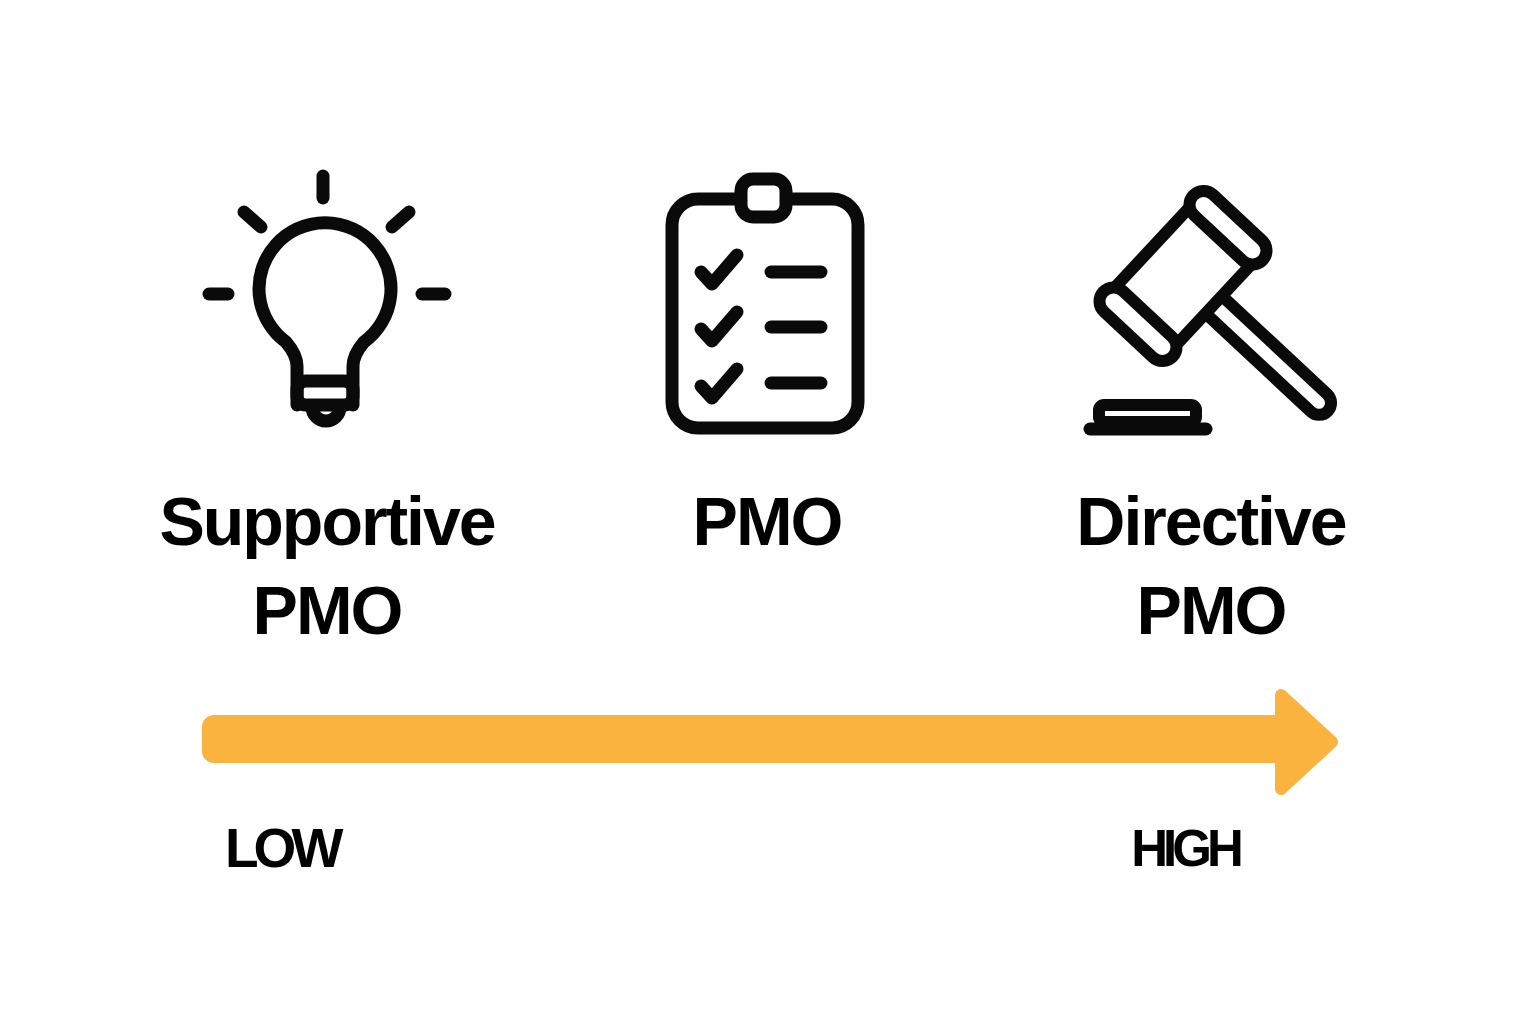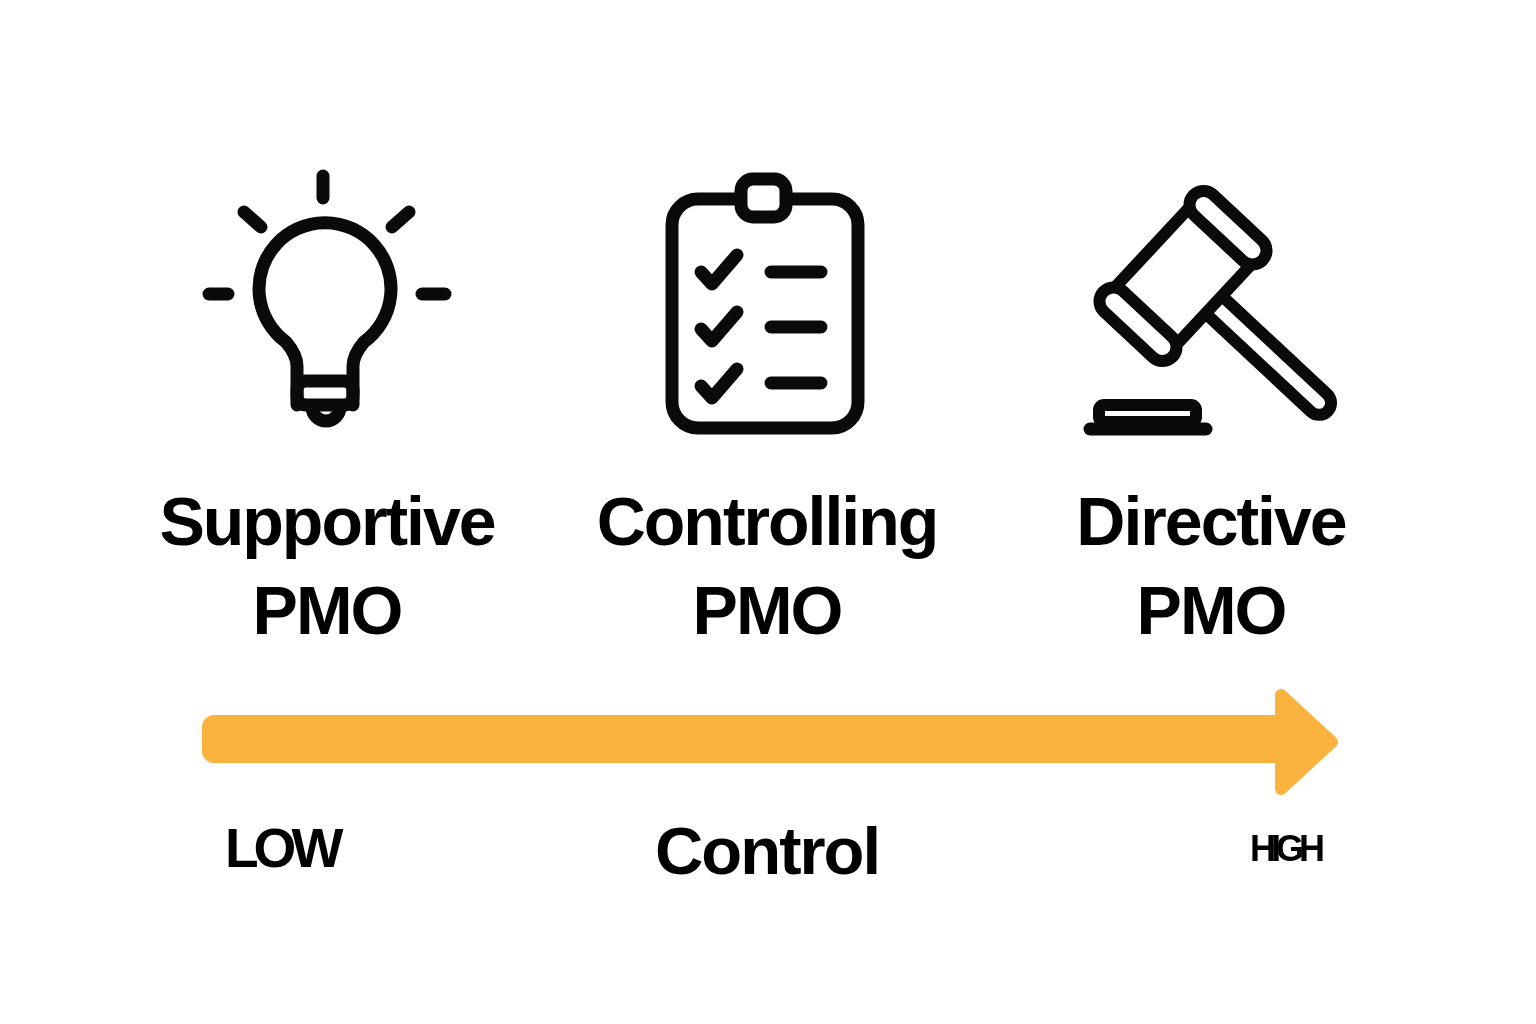--- a/index.html
+++ b/index.html
@@ -59,22 +59,22 @@
     font-size: 67px;
     line-height: 67px;
     font-weight: bold;
     letter-spacing: -2px;
   }
   .axis-high {
     position: absolute;
     left: 1050px;
     top: 821px;
     width: 270px;
-    text-align: right;
-    font-size: 36px;
+    text-align: center;
+    font-size: 51px;
     line-height: 55px;
     font-weight: bold;
     letter-spacing: -5px;
   }
 </style>
 </head>
 <body>
 
 <div class="canvas">
 
@@ -115,30 +115,28 @@
       <rect x="17" y="228" width="97" height="17" rx="5" fill="#ffffff"></rect>
       <line x1="8" y1="252" x2="124" y2="252" stroke-width="13"></line>
     </g>
   </svg>
 
   <div class="pmo-label col-1">
     <div>Supportive</div>
     <div>PMO</div>
   </div>
   <div class="pmo-label col-2">
-    <div>Controlling</div>
     <div>PMO</div>
   </div>
   <div class="pmo-label col-3">
     <div>Directive</div>
     <div>PMO</div>
   </div>
 
   <svg class="arrow-svg" viewBox="0 0 1155 112">
     <rect x="7" y="29" width="1085" height="48" rx="12" fill="#FBB340"></rect>
     <polygon points="1086,9 1137,56 1086,103" fill="#FBB340" stroke="#FBB340" stroke-width="12" stroke-linejoin="round" stroke-linecap="round"></polygon>
   </svg>
 
   <div class="axis-low">LOW</div>
-  <div class="axis-title">Control</div>
   <div class="axis-high">HIGH</div>
 
 </div>
 
 </body></html>

